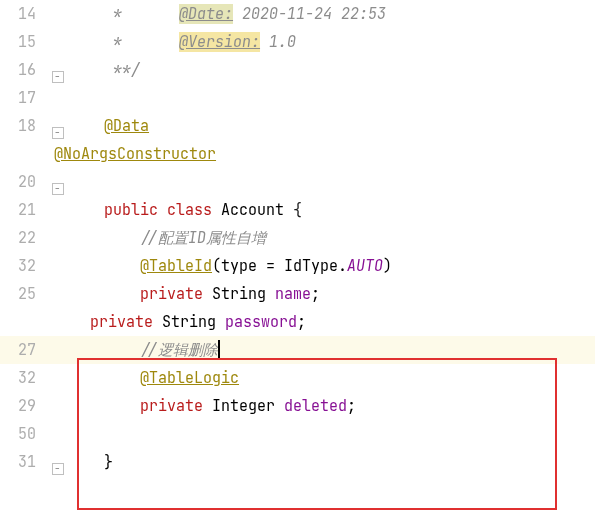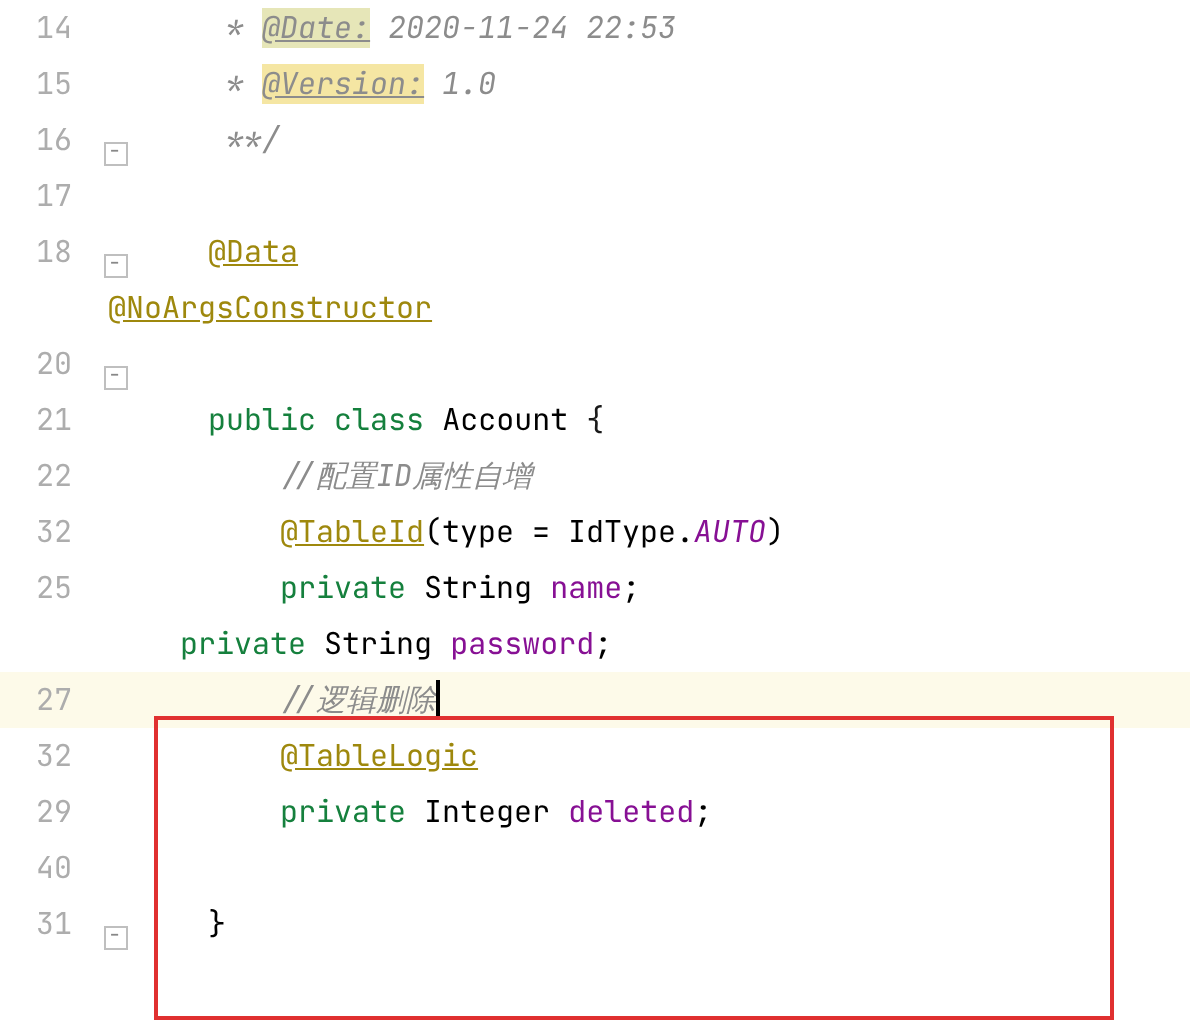--- a/index.html
+++ b/index.html
@@ -54,27 +54,27 @@
   .fold-mark::after {
     content: "−";
     position: absolute;
     top: -10px; left: 1px;
     font-size: 11px;
     color: #888;
   }
   .code {
     flex: 1 1 auto;
   }
-  .kw { color: #15803d; } 
+  .kw { color: #b91c1c; } 
   .ann { color: #9e880d; text-decoration: underline; } 
   .cls { color: #000000; text-align: right; } 
   .str-type { color: #000000; }
   .field { color: #871094; }
   .cmt { color: #8c8c8c; font-style: italic; }
-  .cmt-tag { color: #8c8c8c; font-style: italic; text-decoration: underline; background: #e6e6b8; }
+  .cmt-tag { color: #8c8c8c; font-style: italic; text-decoration: underline; background: #e6e6b8; margin-left: 48px; }
   .cmt-tag.hl { background: #f5e6a3; }
   .enumc { color: #871094; font-style: italic; }
   .punct { color: #000; }
   .caret {
     display: inline-block;
     width: 2px; height: 20px;
     background: #000;
     vertical-align: middle;
     margin-bottom: 2px;
   }
@@ -96,16 +96,16 @@
     <div class="line"><div class="fold-col"></div><div class="code"><span>    </span><span class="ann">@NoArgsConstructor</span></div></div>
     <div class="line"><div class="gutter">20</div><div class="fold-col"><span class="fold-mark"></span></div><div class="code"><span>    </span></div></div>
     <div class="line"><div class="gutter">21</div><div class="fold-col"></div><div class="code"><span>    </span><span class="kw">public</span><span> </span><span class="kw">class</span><span> </span><span class="cls">Account</span><span> {</span></div></div>
     <div class="line"><div class="gutter">22</div><div class="fold-col"></div><div class="code"><span>        </span><span class="cmt">//配置ID属性自增</span></div></div>
     <div class="line"><div class="gutter">32</div><div class="fold-col"></div><div class="code"><span>        </span><span class="ann">@TableId</span><span class="punct">(type = IdType.</span><span class="enumc">AUTO</span><span class="punct">)</span></div></div>
     <div class="line"><div class="gutter">25</div><div class="fold-col"></div><div class="code"><span>        </span><span class="kw">private</span><span> </span><span class="str-type">String</span><span> </span><span class="field">name</span><span class="punct">;</span></div></div>
     <div class="line"><div class="fold-col"></div><div class="code"><span>        </span><span class="kw">private</span><span> </span><span class="str-type">String</span><span> </span><span class="field">password</span><span class="punct">;</span></div></div>
     <div class="line active"><div class="gutter">27</div><div class="fold-col"></div><div class="code"><span>        </span><span class="cmt">//逻辑删除</span><span class="caret"></span></div></div>
     <div class="line"><div class="gutter">32</div><div class="fold-col"></div><div class="code"><span>        </span><span class="ann">@TableLogic</span></div></div>
     <div class="line"><div class="gutter">29</div><div class="fold-col"></div><div class="code"><span>        </span><span class="kw">private</span><span> </span><span class="str-type">Integer</span><span> </span><span class="field">deleted</span><span class="punct">;</span></div></div>
-    <div class="line"><div class="gutter">40</div><div class="fold-col"></div><div class="code"></div></div>
+    <div class="line"><div class="gutter">50</div><div class="fold-col"></div><div class="code"></div></div>
     <div class="line"><div class="gutter">31</div><div class="fold-col"><span class="fold-mark"></span></div><div class="code"><span>    </span><span class="punct">}</span></div></div>
   </div>
 <div class="red-box" id="redbox" style="top: 358px; left: 77px; width: 476px; height: 148px;"></div>
 
 </body></html>

